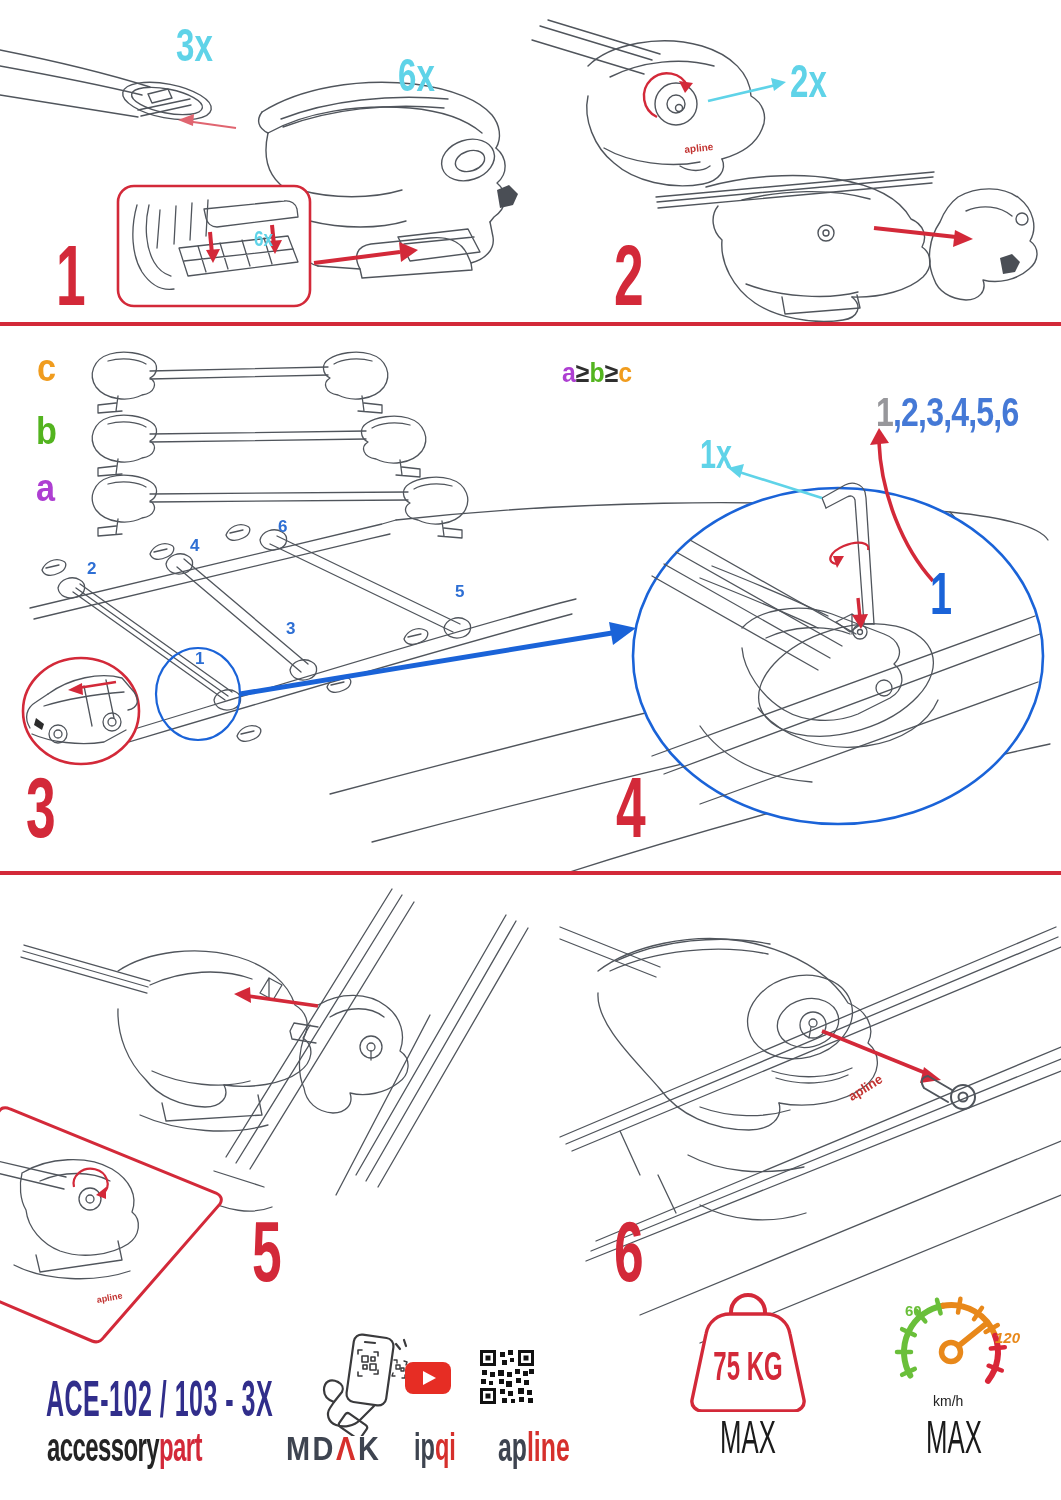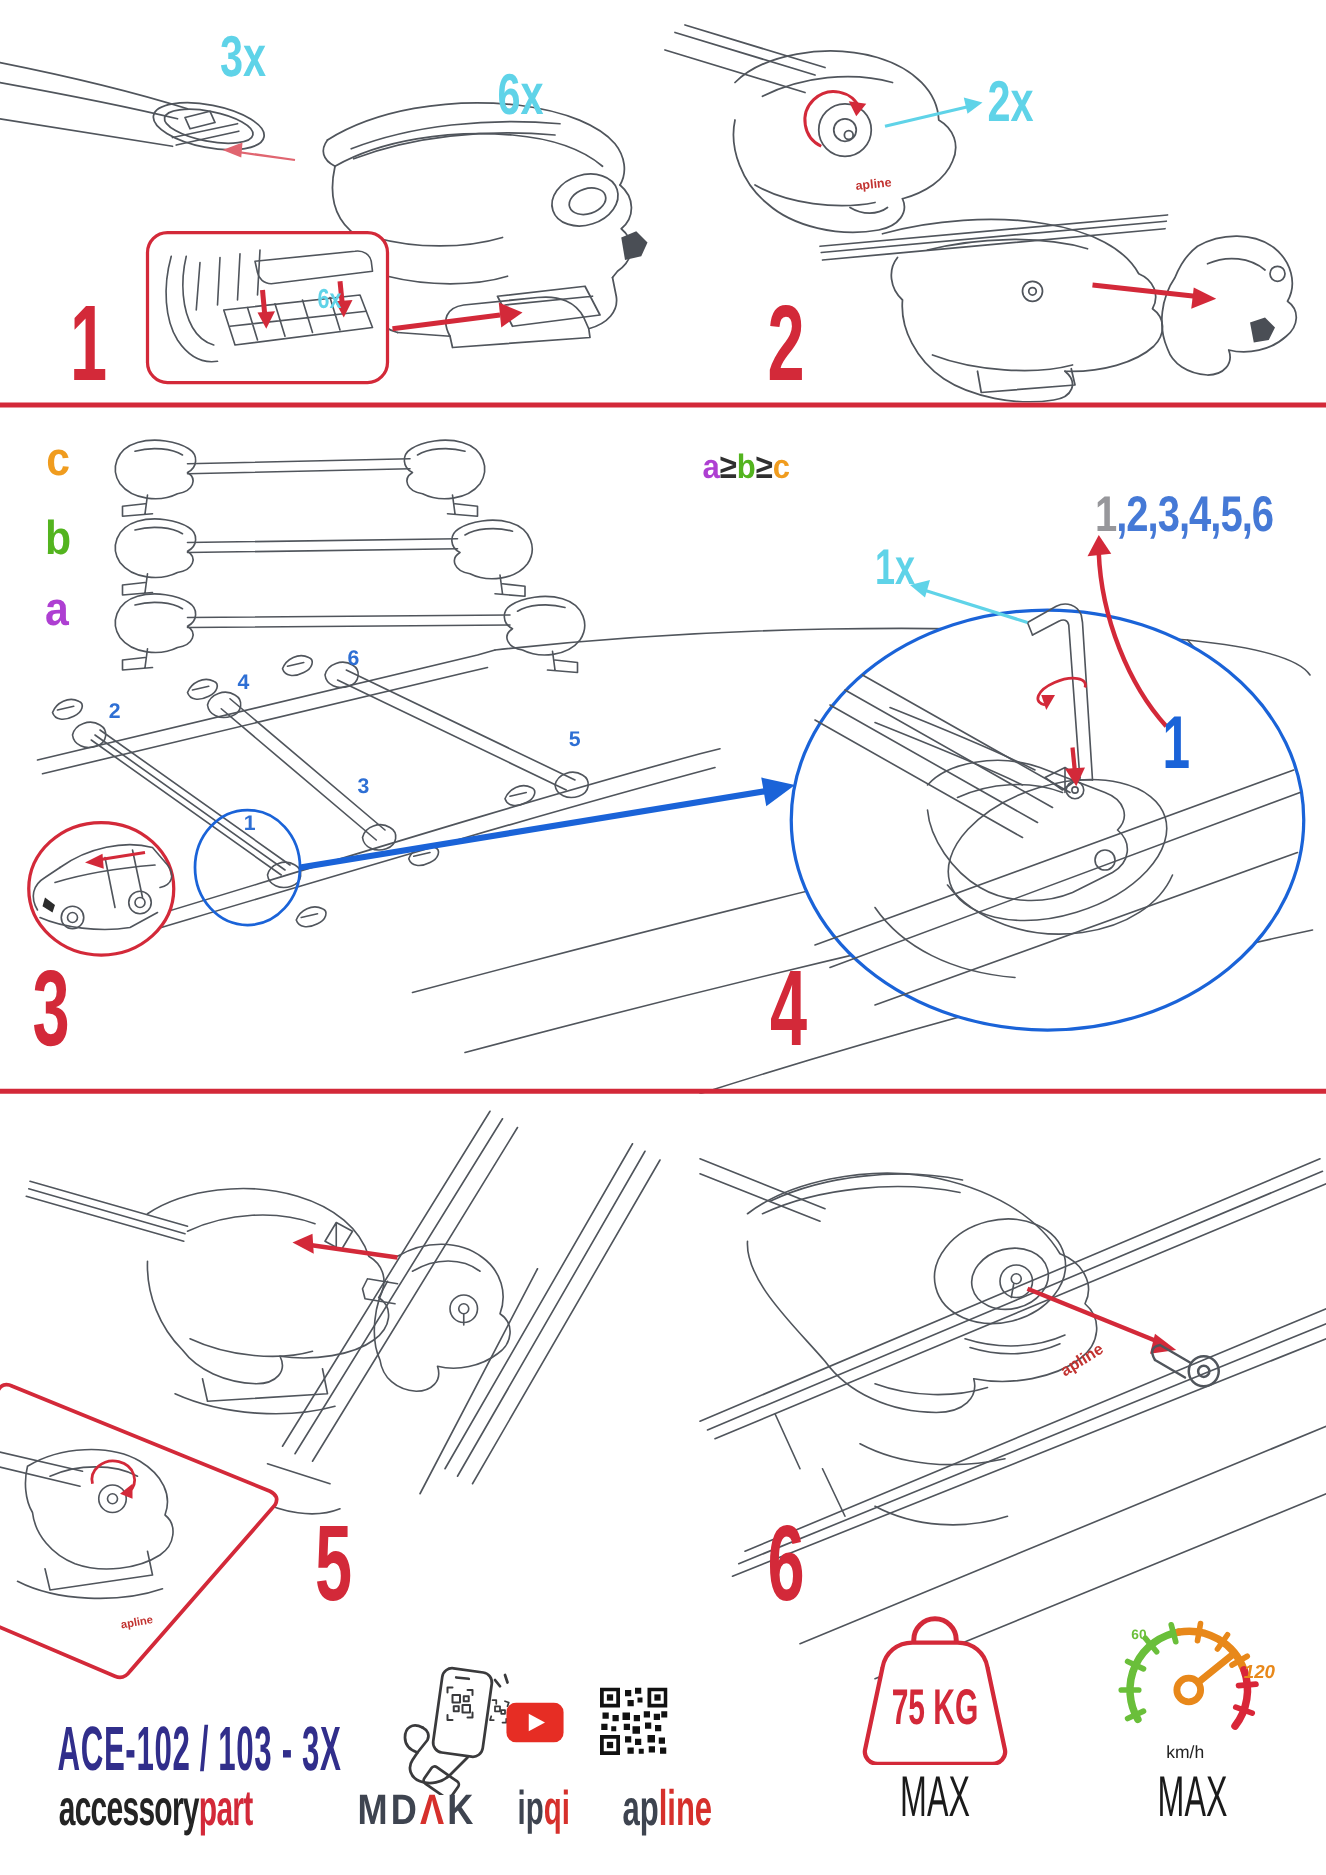--- a/index.html
+++ b/index.html
@@ -29,21 +29,21 @@
   .brand{font-size:40px;transform:scaleX(.6);letter-spacing:-1px;color:#242424;}
   .brand .r{color:var(--red);}
   .mdak{font-size:34px;color:var(--ink);letter-spacing:3px;transform:scaleX(.85);}
   .mdak .r{color:#d6302c;}
   .ipqi{font-size:38px;color:var(--ink);transform:scaleX(.62);letter-spacing:0;}
   .ipqi .r{color:#d6302c;}
   .apline{font-size:40px;color:var(--ink);transform:scaleX(.62);}
   .apline .r{color:#d6302c;}
   .kg{font-size:40px;color:var(--red);transform:scaleX(.6);transform-origin:50% 0;text-align:center;width:124px;}
   .max{font-size:46px;font-weight:400;color:#1a1a1a;transform:scaleX(.56);transform-origin:50% 0;text-align:center;width:132px;}
-  .gauge-lo{font-size:11px;color:#6abf3a;}
+  .gauge-lo{font-size:15px;color:#6abf3a;}
   .gauge-hi{font-size:15px;color:#e8881a;font-style:italic;}
   .kmh{font-size:14px;font-weight:400;color:#222;}
 </style>
 </head>
 <body>
 
 <div class="page">
 
   <svg class="art" style="left:0;top:0" width="530" height="322" viewBox="0 0 530 322">
     <g stroke="#50555c" stroke-width="1.4" fill="none" stroke-linecap="round" stroke-linejoin="round">

